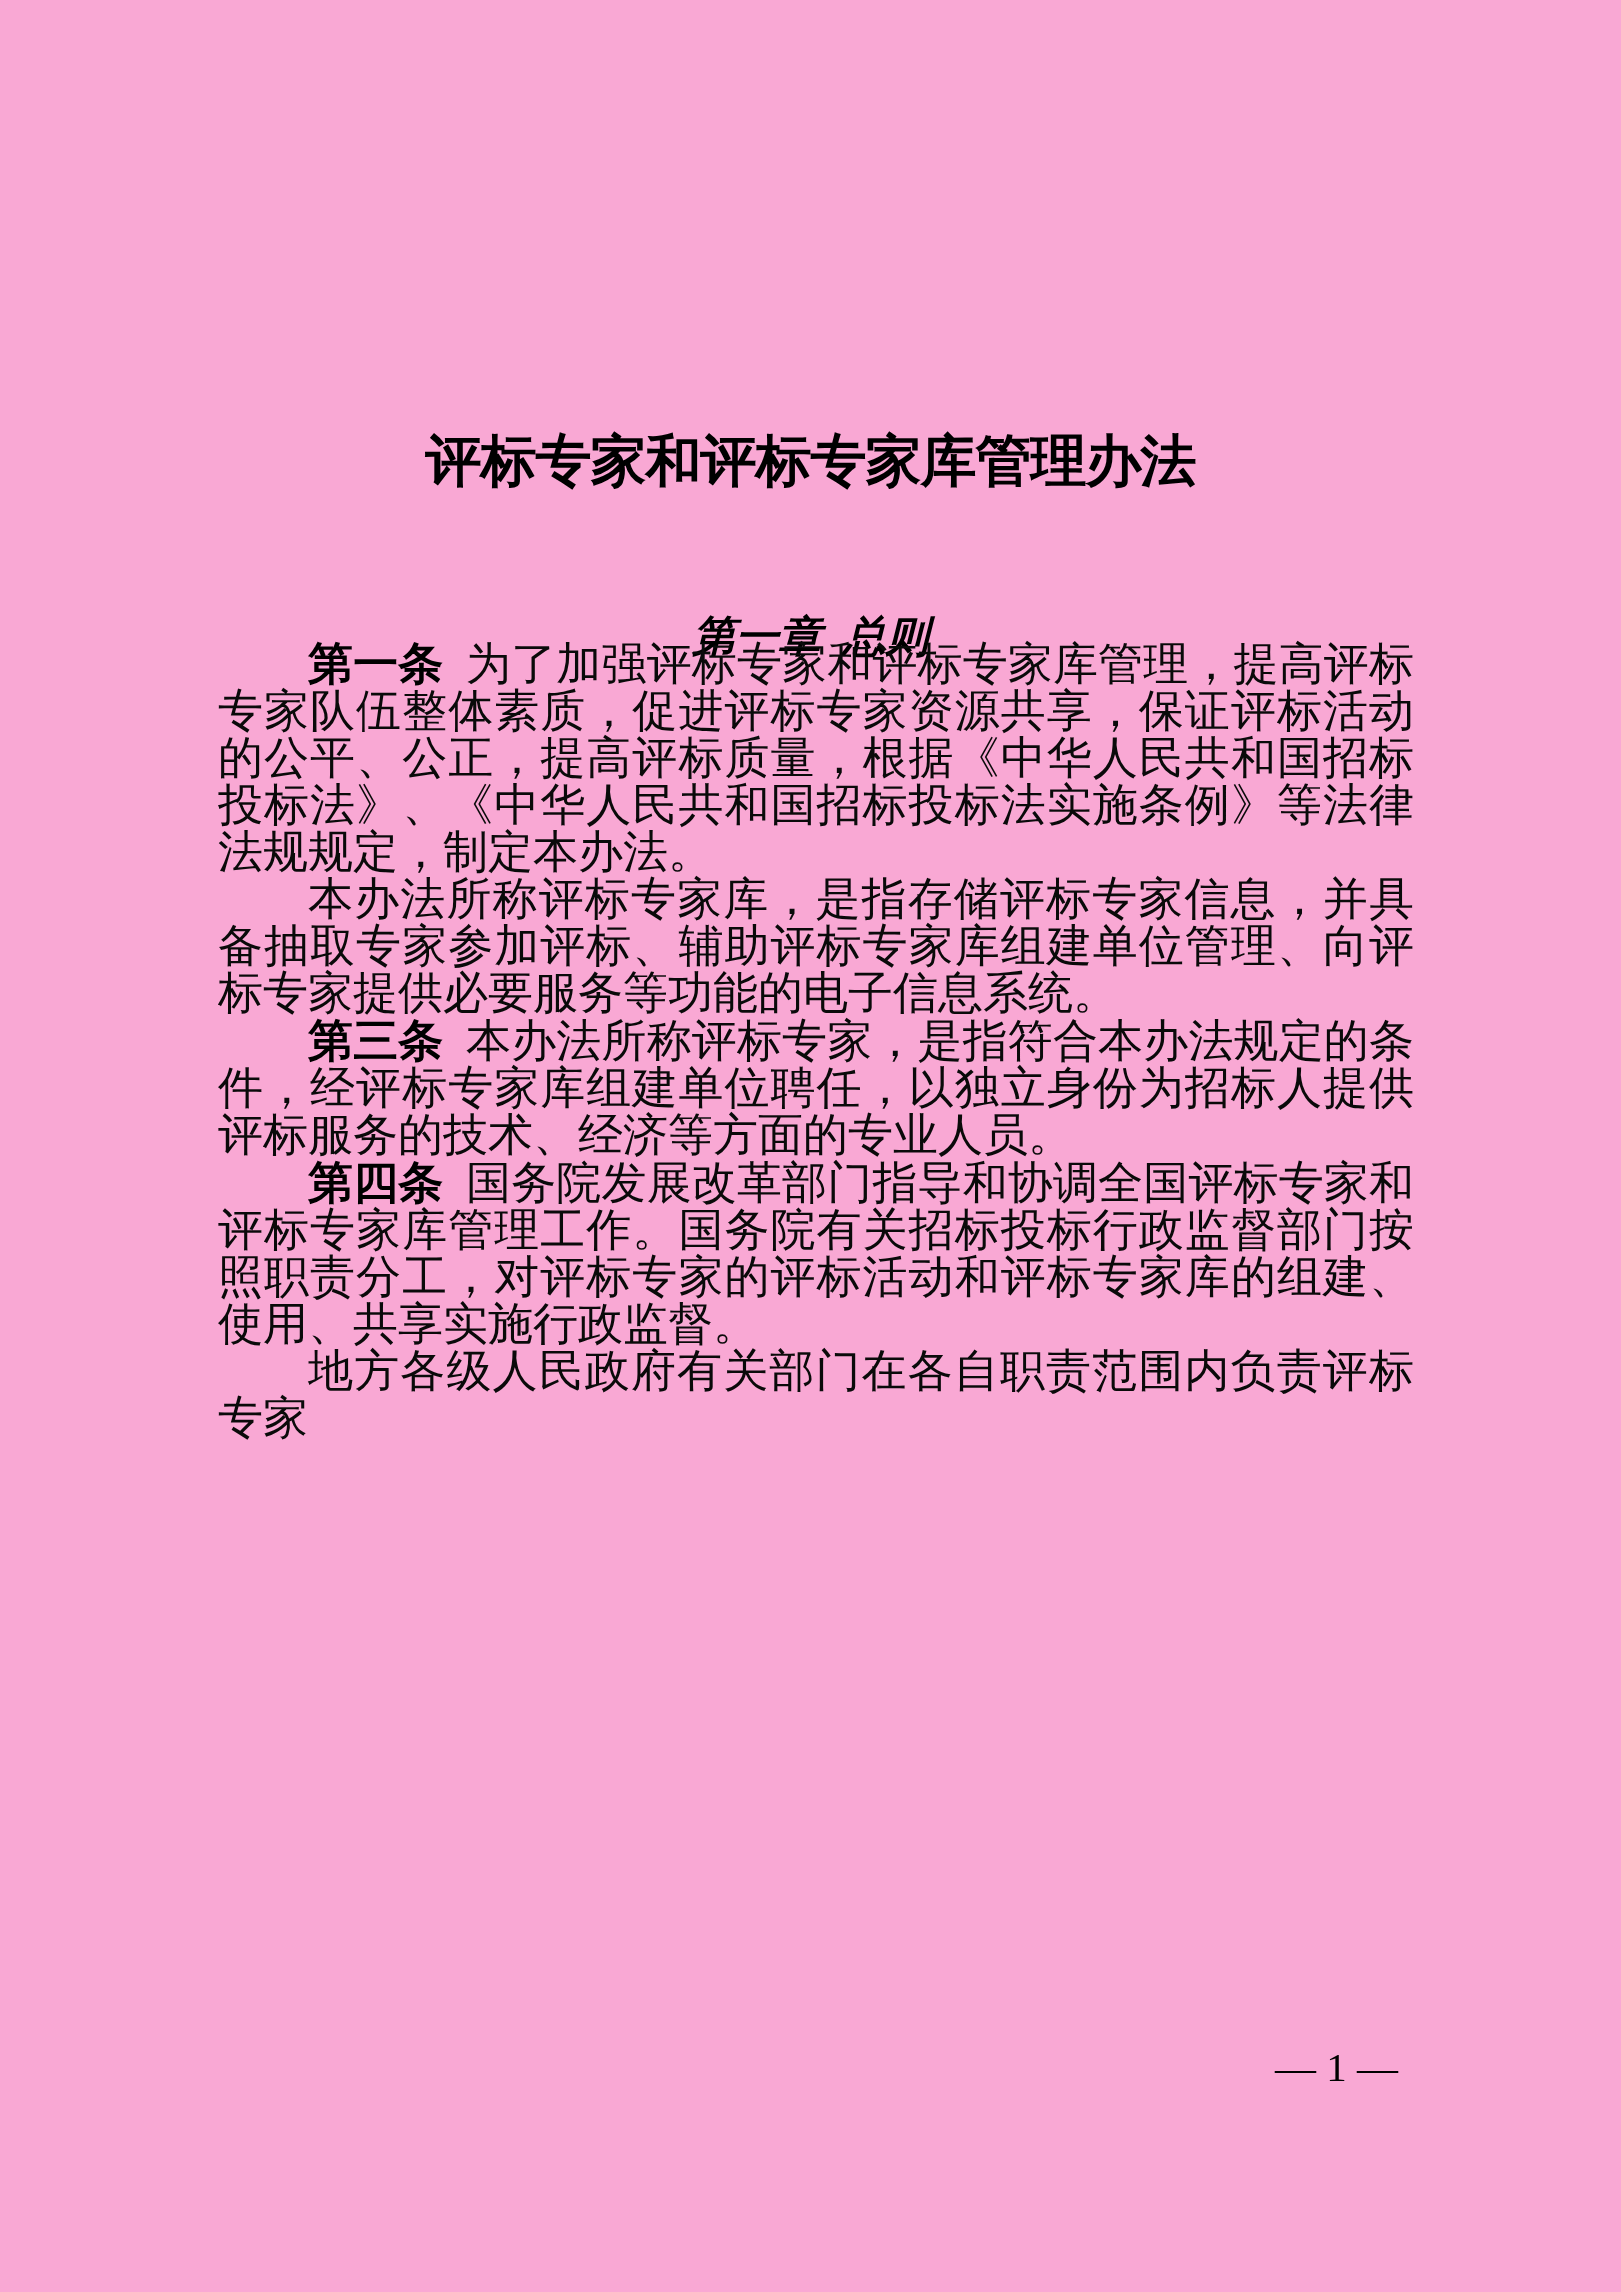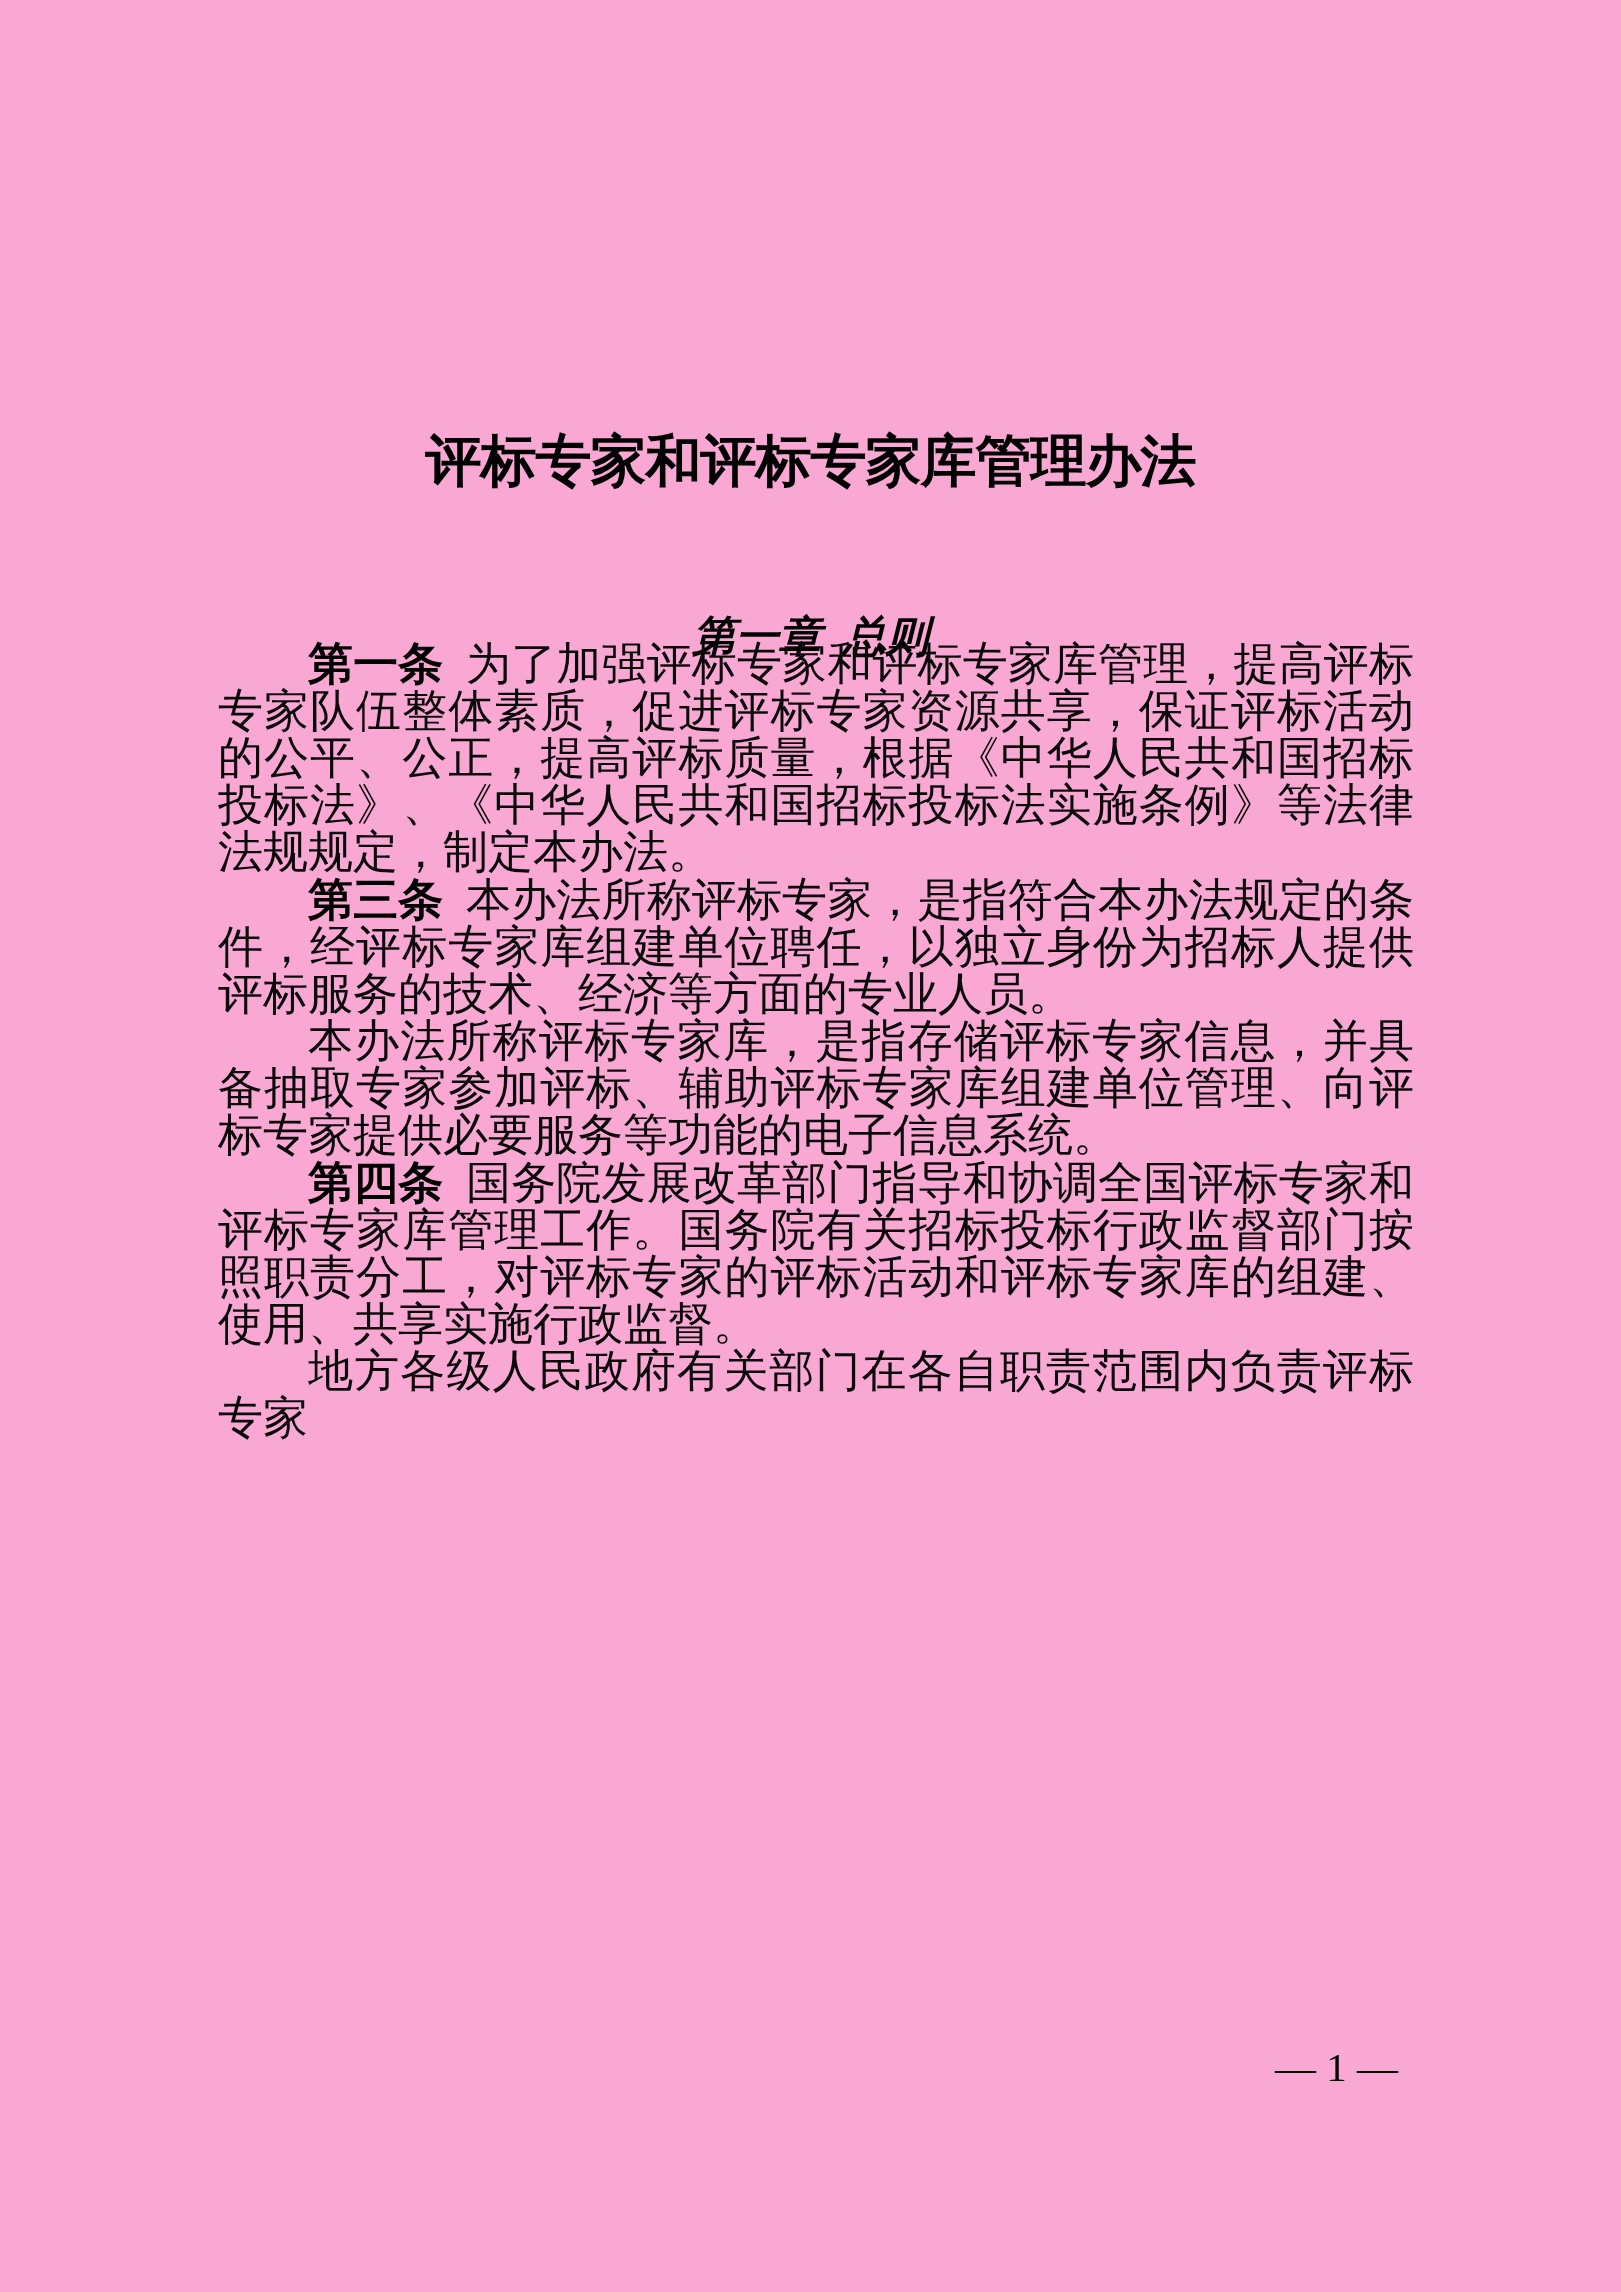--- a/index.html
+++ b/index.html
@@ -81,22 +81,22 @@
 <body>
 
 <div class="page">
 
   <div class="doc-title">评标专家和评标专家库管理办法</div>
 
   <div class="chapter-heading">第一章 总则</div>
 
   <div class="doc-body">
       <p class="para"><b class="art-no">第一条</b> 为了加强评标专家和评标专家库管理，提高评标专家队伍整体素质，促进评标专家资源共享，保证评标活动的公平、公正，提高评标质量，根据《中华人民共和国招标投标法》、《中华人民共和国招标投标法实施条例》等法律法规规定，制定本办法。</p>
+      <p class="para">本办法所称评标专家库，是指存储评标专家信息，并具备抽取专家参加评标、辅助评标专家库组建单位管理、向评标专家提供必要服务等功能的电子信息系统。</p>
       <p class="para"><b class="art-no">第三条</b> 本办法所称评标专家，是指符合本办法规定的条件，经评标专家库组建单位聘任，以独立身份为招标人提供评标服务的技术、经济等方面的专业人员。</p>
-      <p class="para">本办法所称评标专家库，是指存储评标专家信息，并具备抽取专家参加评标、辅助评标专家库组建单位管理、向评标专家提供必要服务等功能的电子信息系统。</p>
       <p class="para"><b class="art-no">第四条</b> 国务院发展改革部门指导和协调全国评标专家和评标专家库管理工作。国务院有关招标投标行政监督部门按照职责分工，对评标专家的评标活动和评标专家库的组建、使用、共享实施行政监督。</p>
       <p class="para">地方各级人民政府有关部门在各自职责范围内负责评标专家</p>
     </div>
 
   <div class="page-number">— 1 —</div>
 
 </div>
 
 
 </body></html>

